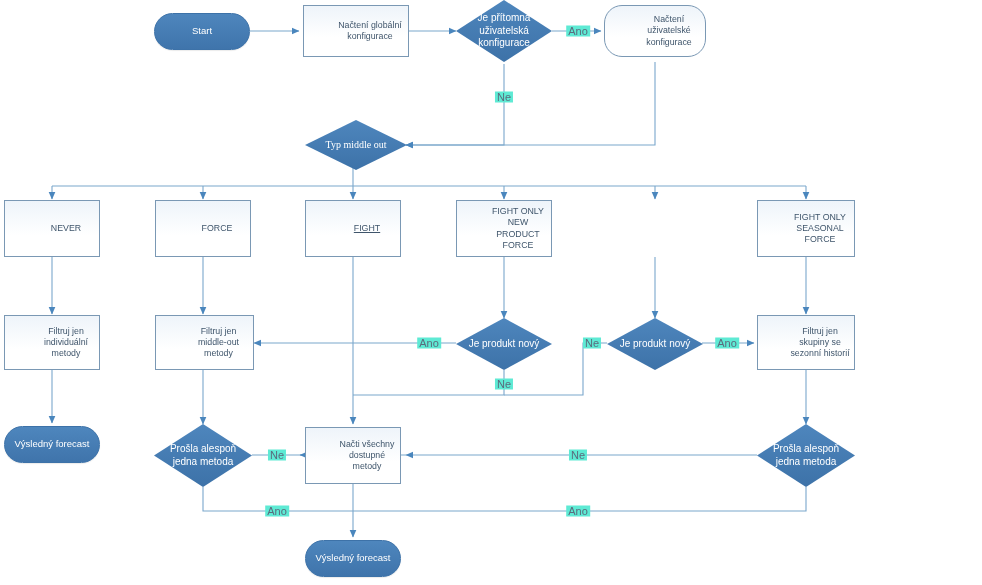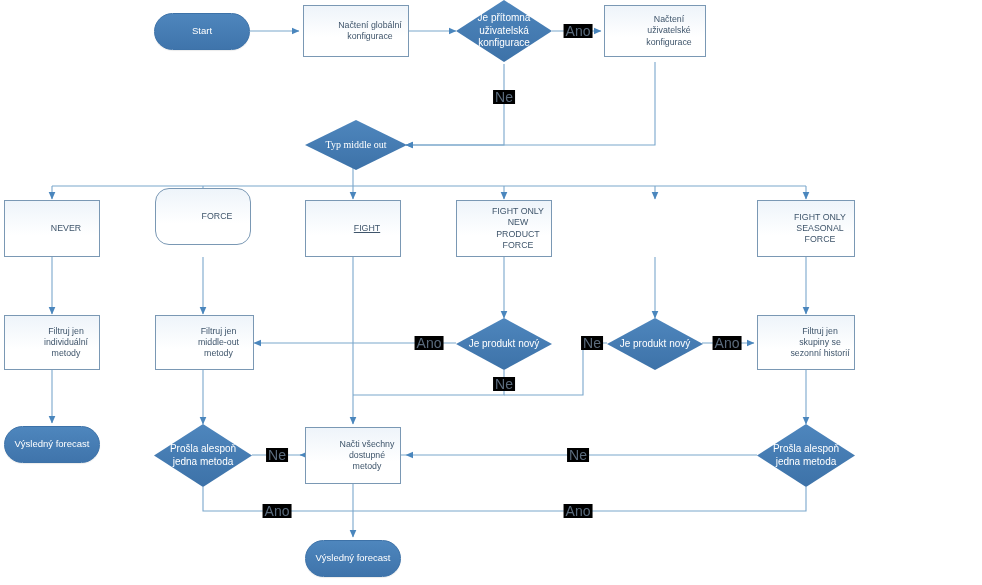--- a/index.html
+++ b/index.html
@@ -54,23 +54,23 @@
   .decision .dia{
     position:absolute;
     left:0;top:0;right:0;bottom:0;
     background:linear-gradient(180deg,#4e86bd 0%,#3d72a8 100%);
     clip-path:polygon(50% 0,100% 50%,50% 100%,0 50%);
   }
   .decision .lbl{position:relative;z-index:2;}
 
   .edge-label{
     position:absolute;
-    font-size:14px;
+    font-size:11px;
     color:#5a6b7d;
-    background:#000000;
+    background:#5eead4;
     padding:0 2px;
     white-space:nowrap;
     transform:translate(-50%,-50%);
     line-height:1;
   }
 </style>
 </head>
 <body>
 
 <div id="canvas">
@@ -148,34 +148,34 @@
 
   <div class="node process" style="left:303px;top:5px;width:106px;height:52px;">
     <span class="lbl">Načtení globální konfigurace</span>
   </div>
 
   <div class="node decision" style="left:456px;top:0px;width:96px;height:62px;">
     <span class="dia"></span>
     <span class="lbl">Je přítomna uživatelská konfigurace</span>
   </div>
 
-  <div class="node process" style="left:604px;top:5px;width:102px;height:52px;">
+  <div class="node process" style="left:604px;top:5px;width:102px;height:52px;border-radius:18px;">
     <span class="lbl">Načtení uživatelské konfigurace</span>
   </div>
 
   <div class="node decision" style="left:305px;top:120px;width:102px;height:50px;font-family:Liberation Serif, serif;">
     <span class="dia"></span>
     <span class="lbl">Typ middle out</span>
   </div>
 
   <div class="node process" style="left:4px;top:200px;width:96px;height:57px;">
     <span class="lbl">NEVER</span>
   </div>
 
-  <div class="node process" style="left:155px;top:188px;width:96px;height:57px;border-radius:14px;">
+  <div class="node process" style="left:155px;top:200px;width:96px;height:57px;">
     <span class="lbl">FORCE</span>
   </div>
 
   <div class="node process" style="left:305px;top:200px;width:96px;height:57px;text-decoration:underline;">
     <span class="lbl">FIGHT</span>
   </div>
 
   <div class="node process" style="left:456px;top:200px;width:96px;height:57px;">
     <span class="lbl">FIGHT ONLY NEW PRODUCT FORCE</span>
   </div>

